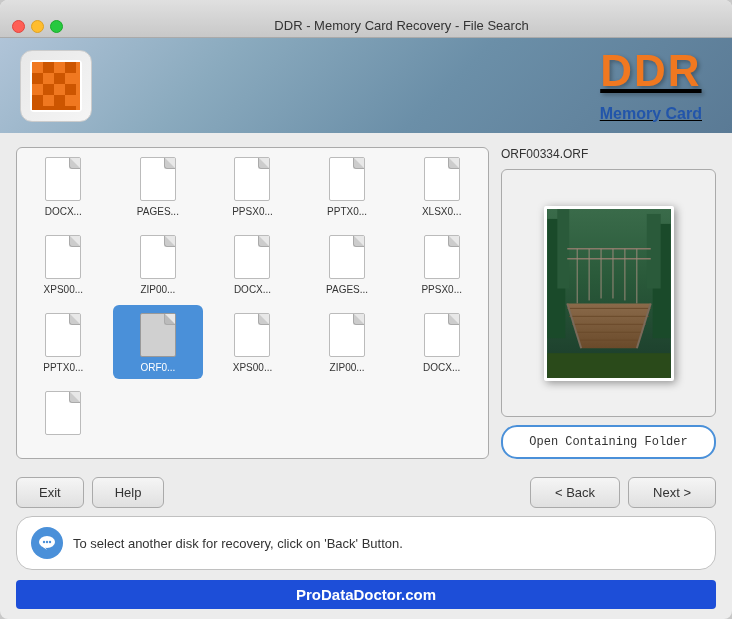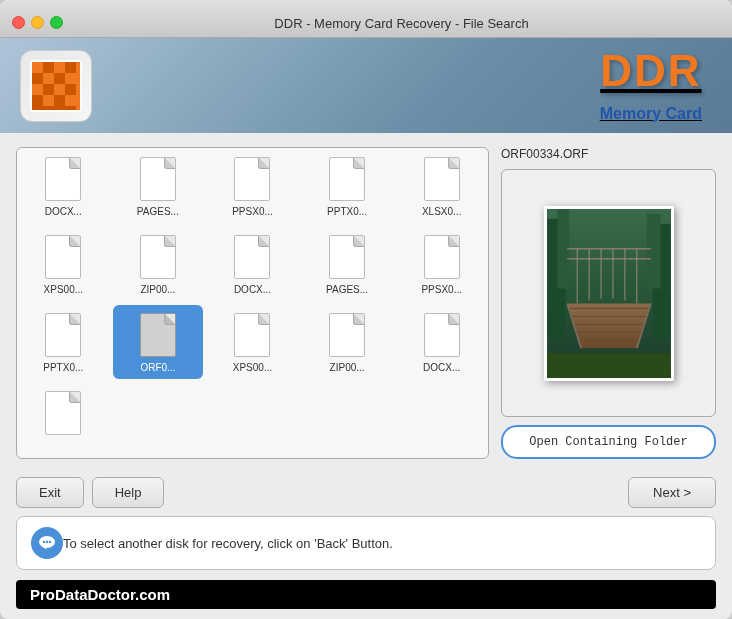--- a/index.html
+++ b/index.html
@@ -20,22 +20,22 @@
       overflow: hidden;
       display: flex;
       flex-direction: column;
     }
 
     
     .titlebar {
       background: linear-gradient(180deg, #e0e0e0 0%, #c8c8c8 100%);
       height: 38px;
       display: flex;
-      align-items: flex-start;
-      padding: 16px 12px;
+      align-items: flex-end;
+      padding: 4px 12px;
       border-bottom: 1px solid #aaa;
       flex-shrink: 0;
       gap: 8px;
     }
     .traffic-lights {
       display: flex;
       gap: 6px;
       margin-right: 12px;
     }
     .traffic-light {
@@ -264,49 +264,50 @@
     }
     .btn-nav {
       padding: 7px 24px;
     }
     .spacer { flex: 1; }
 
     
     .status-bar {
       background: white;
       border: 1px solid #c0c0c0;
-      border-radius: 8px;
+      border-radius: 16px;
       margin: 0 16px 10px 16px;
       padding: 10px 14px;
       display: flex;
       align-items: center;
+      gap: 10px;
       flex-shrink: 0;
     }
     .status-icon {
       width: 32px;
       height: 32px;
       background: #4a90d9;
       border-radius: 50%;
       display: flex;
       align-items: center;
       justify-content: center;
       flex-shrink: 0;
     }
     .status-text {
       font-size: 13px;
       color: #333;
     }
 
     
     .footer-brand {
-      background: #000000;
+      background: #1d4ed8;
       margin: 0 16px 10px 16px;
       padding: 6px 14px;
       border-radius: 4px;
-      text-align: left;
+      text-align: center;
       flex-shrink: 0;
     }
     .footer-brand-text {
       color: white;
       font-size: 15px;
       font-weight: 700;
     }
 
     
     .file-grid-container::-webkit-scrollbar {
@@ -523,20 +524,21 @@
         </div>
       </div>
       <button class="open-folder-btn">Open Containing Folder</button>
     </div>
   </div>
 
   <div class="action-bar">
     <button class="btn">Exit</button>
     <button class="btn">Help</button>
     <div class="spacer"></div>
+    <button class="btn btn-nav">&lt; Back</button>
     <button class="btn btn-nav">Next &gt;</button>
   </div>
 
   <div class="status-bar">
     <div class="status-icon">
       <svg width="20" height="20" viewBox="0 0 20 20">
         <ellipse cx="10" cy="9" rx="8" ry="6" fill="white"></ellipse>
         <polygon points="6,14 10,17 8,14" fill="white"></polygon>
         <circle cx="7" cy="9" r="1.2" fill="#4a90d9"></circle>
         <circle cx="10" cy="9" r="1.2" fill="#4a90d9"></circle>

